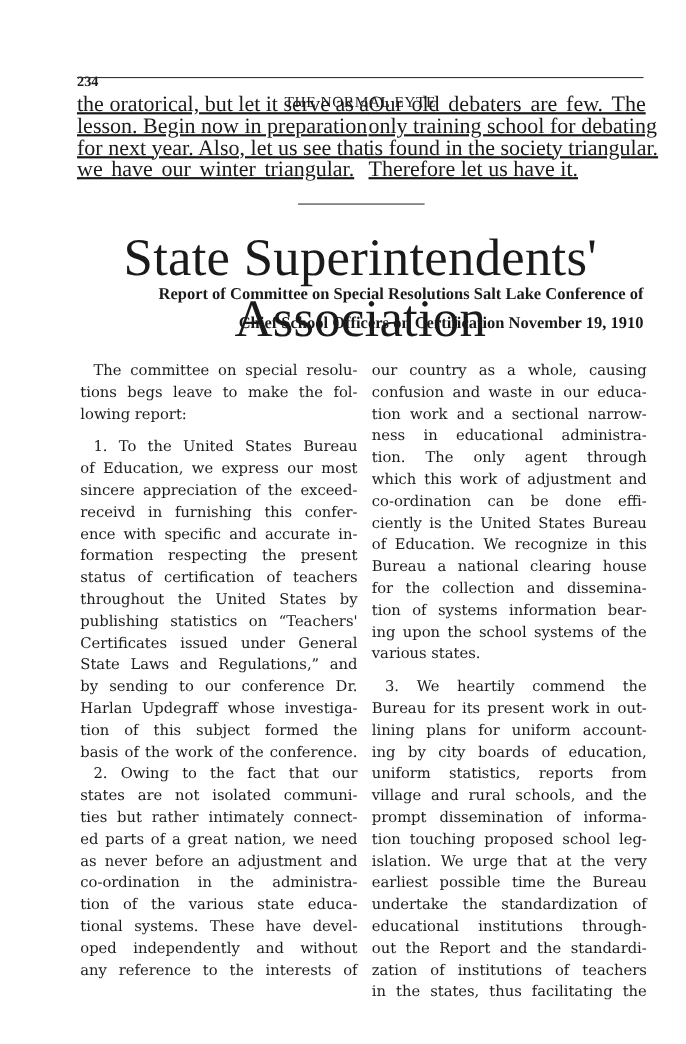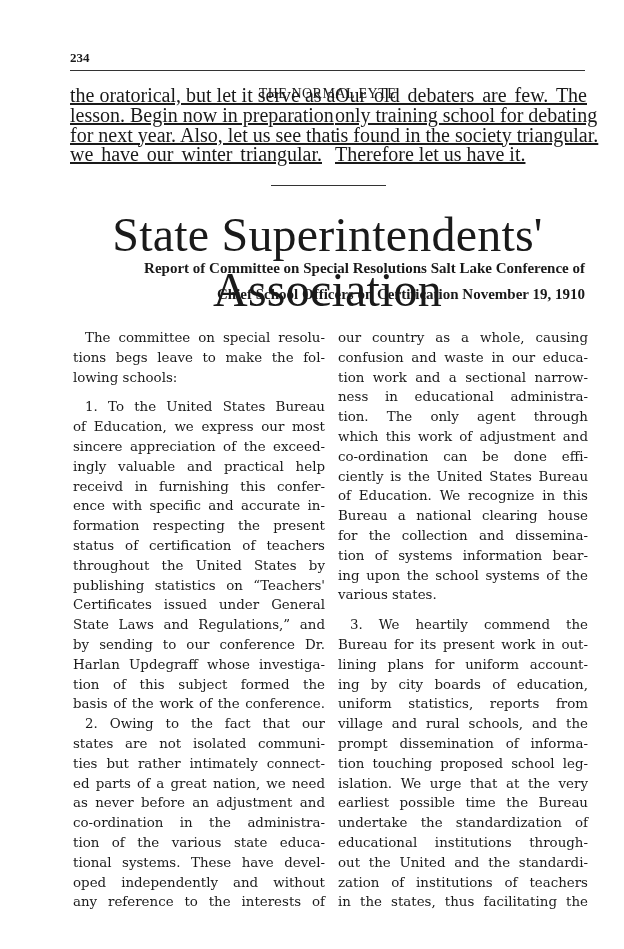--- a/index.html
+++ b/index.html
@@ -2,21 +2,21 @@
 <html><head>
   <meta charset="utf-8">
   <style>
     html, body { margin: 0; padding: 0; }
     body {
       width: 624px; height: 949px; background: #ffffff; position: relative; overflow: hidden;
       color: #1a1a1a;
       font-family: "DejaVu Serif", serif;
     }
     .header { position: absolute; left: 70px; top: 50px; width: 515px; height: 22px; }
-    .page-num { position: absolute; left: 0; top: 0; font-family: "Liberation Serif", serif; font-weight: bold; font-size: 13px; }
+    .page-num { position: absolute; left: 0; top: 16px; font-family: "Liberation Serif", serif; font-weight: bold; font-size: 13px; }
     .running-title { position: absolute; left: 0; right: 0; top: 0; text-align: center; font-family: "Liberation Serif", serif; font-size: 14px; letter-spacing: 0.5px; margin-top: 36px; }
     .header-rule { position: absolute; left: 70px; top: 70px; width: 515px; height: 0; border-top: 1.5px solid #333; }
 
     .col { position: absolute; font-size: 13.4px; line-height: 19.8px; }
     .col .line { white-space: nowrap; text-align: justify; text-align-last: justify; display: block; height: 19.8px; }
     .col .line.last { text-align-last: left; }
     .col .line.indent { padding-left: 12px; }
     .col .gap { height: 10px; }
 
     .top-left { left: 70px; top: 86px; width: 252px; }
@@ -57,26 +57,25 @@
 
 <div class="divider"></div>
 
 <h1 class="article-title" style="margin:0;font-weight:normal;">State Superintendents' Association</h1>
 <div class="subtitle sub1">Report of Committee on Special Resolutions Salt Lake Conference of</div>
 <div class="subtitle sub2">Chief School Officers on Certification November 19, 1910</div>
 
 <div class="col body-left" id="col-left">
     <span class="line indent">The committee on special resolu-</span>
     <span class="line">tions begs leave to  make  the fol-</span>
-    <span class="line last">lowing schools:</span>
+    <span class="line last">lowing report:</span>
     <div class="gap"></div>
     <span class="line indent">1.  To the United States Bureau</span>
     <span class="line">of Education, we express our most</span>
     <span class="line">sincere appreciation of the exceed-</span>
-    <span class="line">ingly valuable and  practical  help</span>
     <span class="line">receivd in furnishing  this  confer-</span>
     <span class="line">ence with specific and accurate in-</span>
     <span class="line">formation  respecting  the  present</span>
     <span class="line">status of certification  of  teachers</span>
     <span class="line">throughout the  United  States  by</span>
     <span class="line">publishing statistics on  “Teachers'</span>
     <span class="line">Certificates  issued  under General</span>
     <span class="line">State Laws and  Regulations,” and</span>
     <span class="line">by sending to  our  conference  Dr.</span>
     <span class="line">Harlan Updegraff whose investiga-</span>
@@ -114,16 +113,16 @@
     <span class="line">lining plans for  uniform  account-</span>
     <span class="line">ing  by  city  boards  of  education,</span>
     <span class="line">uniform   statistics,   reports   from</span>
     <span class="line">village and rural  schools, and  the</span>
     <span class="line">prompt dissemination  of  informa-</span>
     <span class="line">tion touching  proposed school leg-</span>
     <span class="line">islation.   We urge that at the very</span>
     <span class="line">earliest possible  time  the Bureau</span>
     <span class="line">undertake the standardization  of</span>
     <span class="line">educational  institutions  through-</span>
-    <span class="line">out the United and  the  standardi-</span>
+    <span class="line">out the Report and  the  standardi-</span>
     <span class="line">zation of institutions  of  teachers</span>
     <span class="line">in the states, thus  facilitating  the</span>
   </div>
 
 </body></html>

